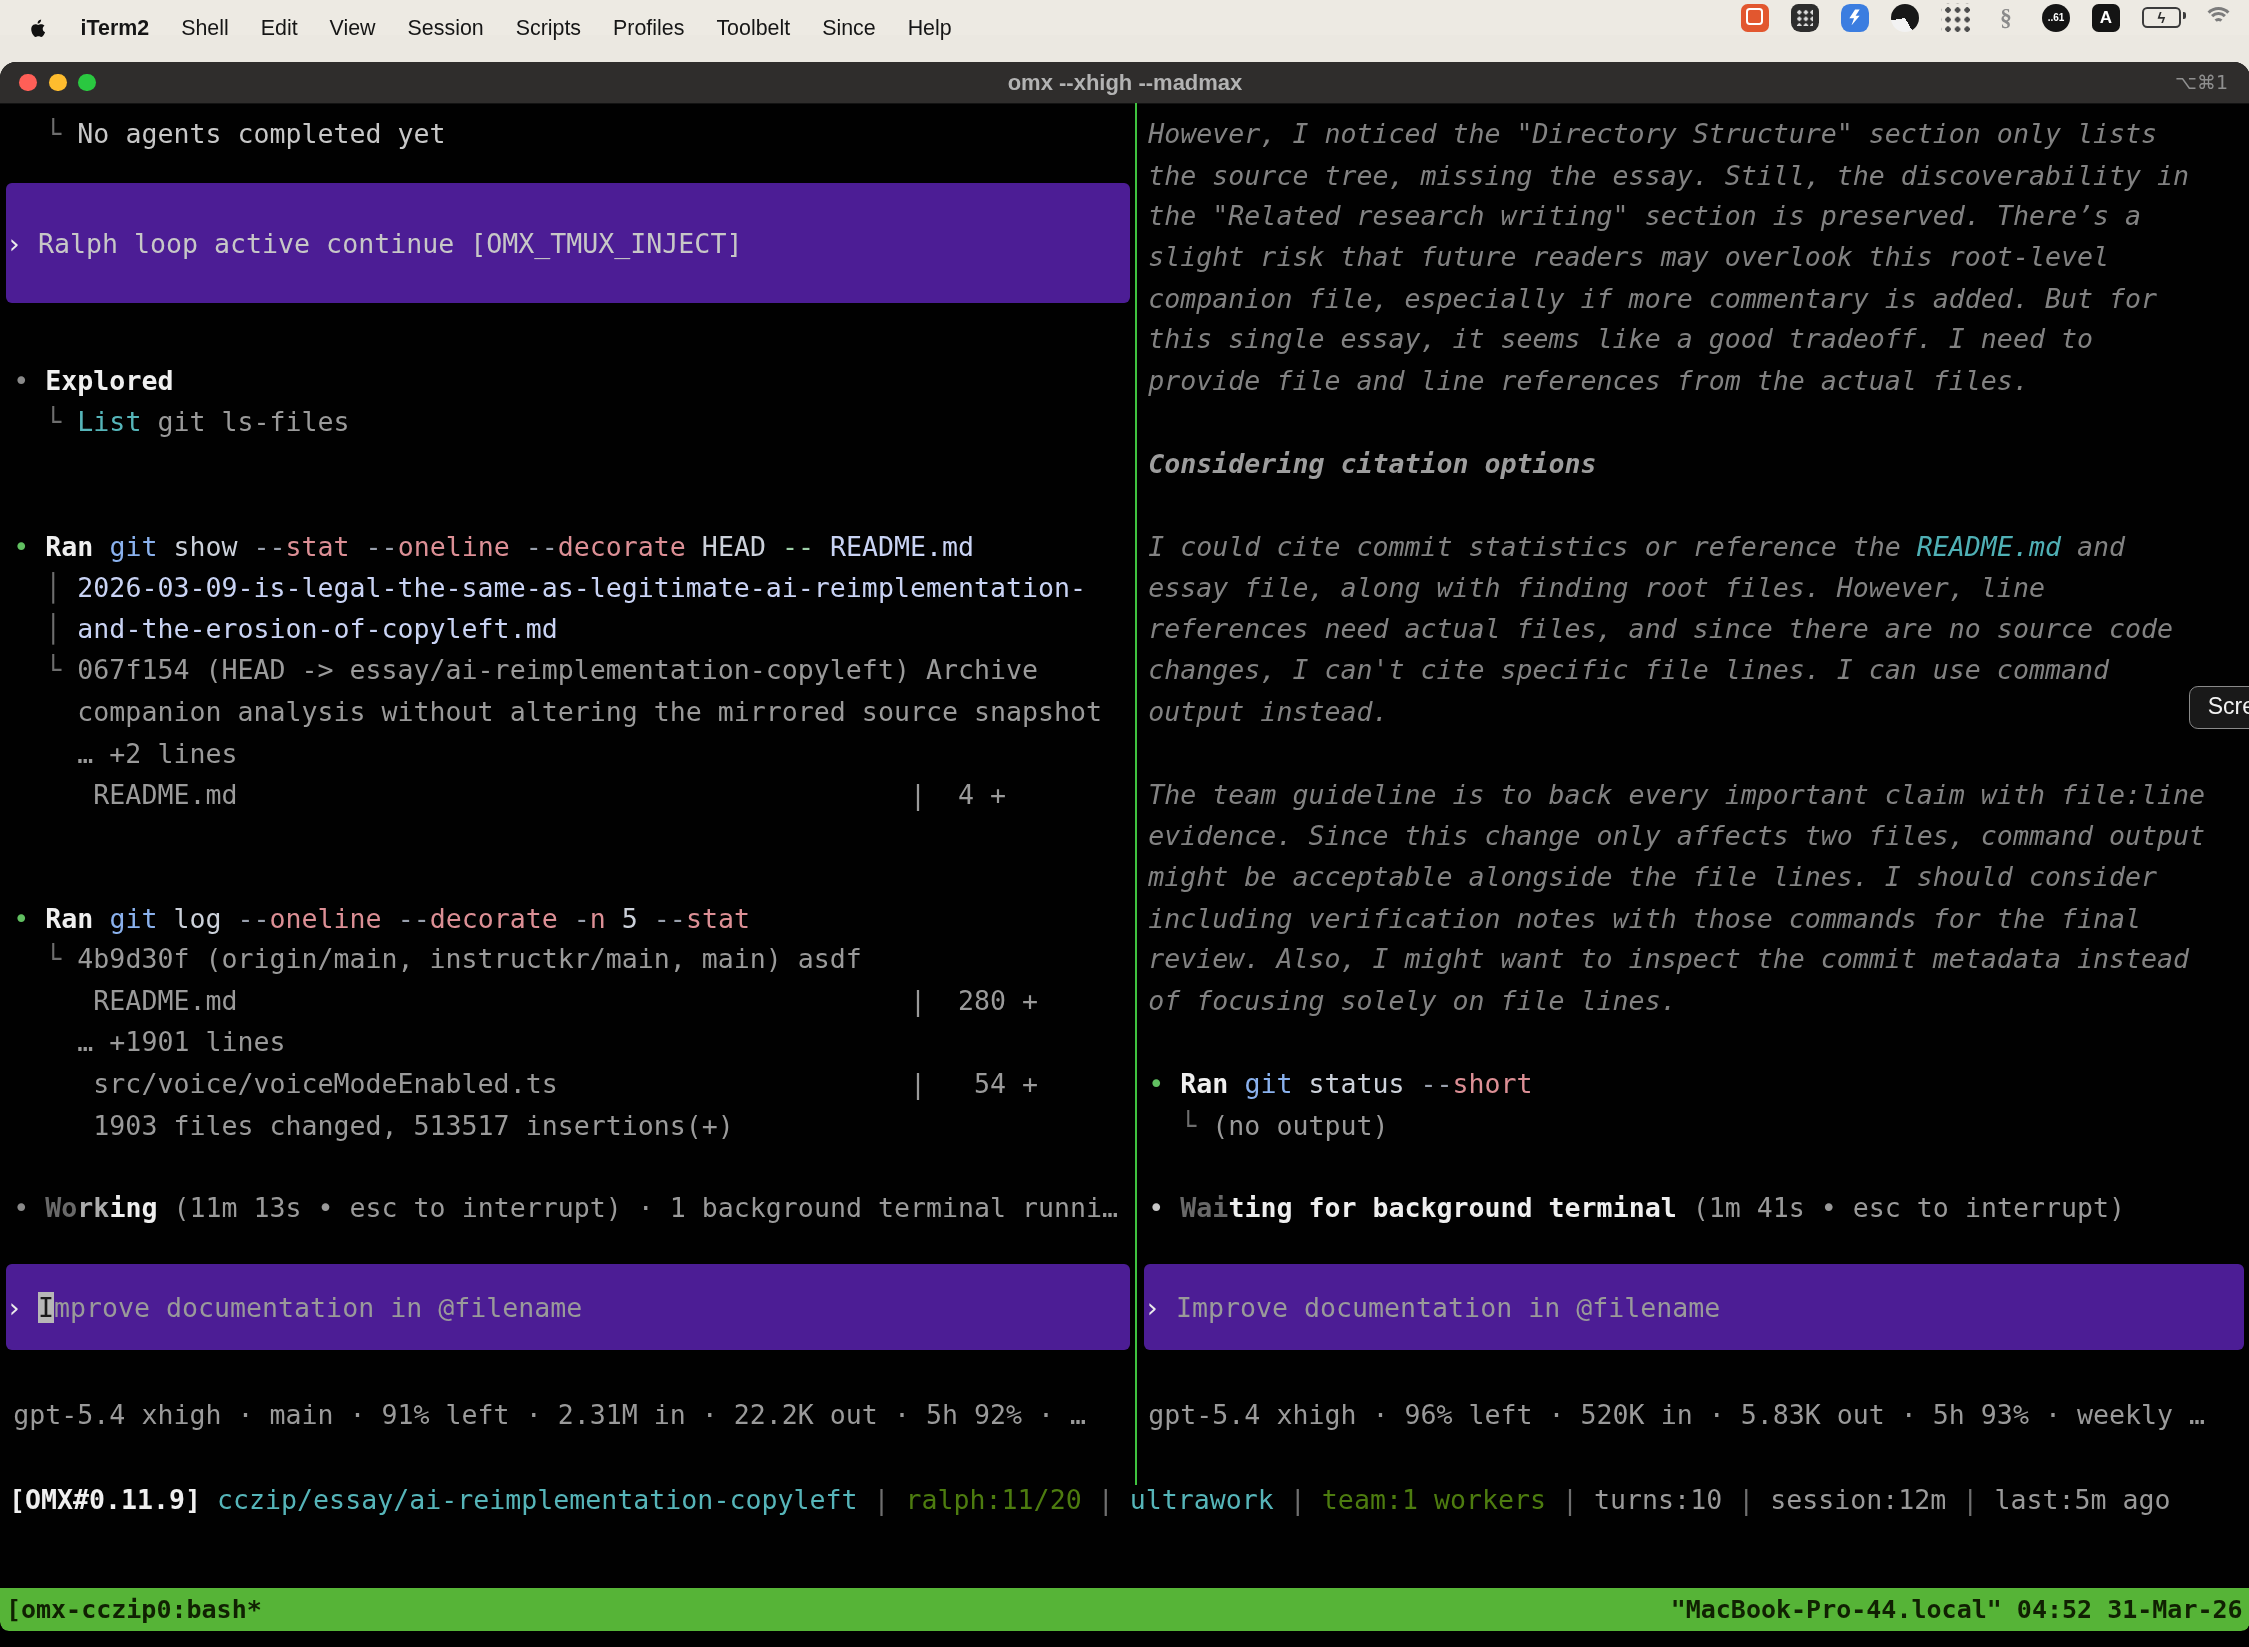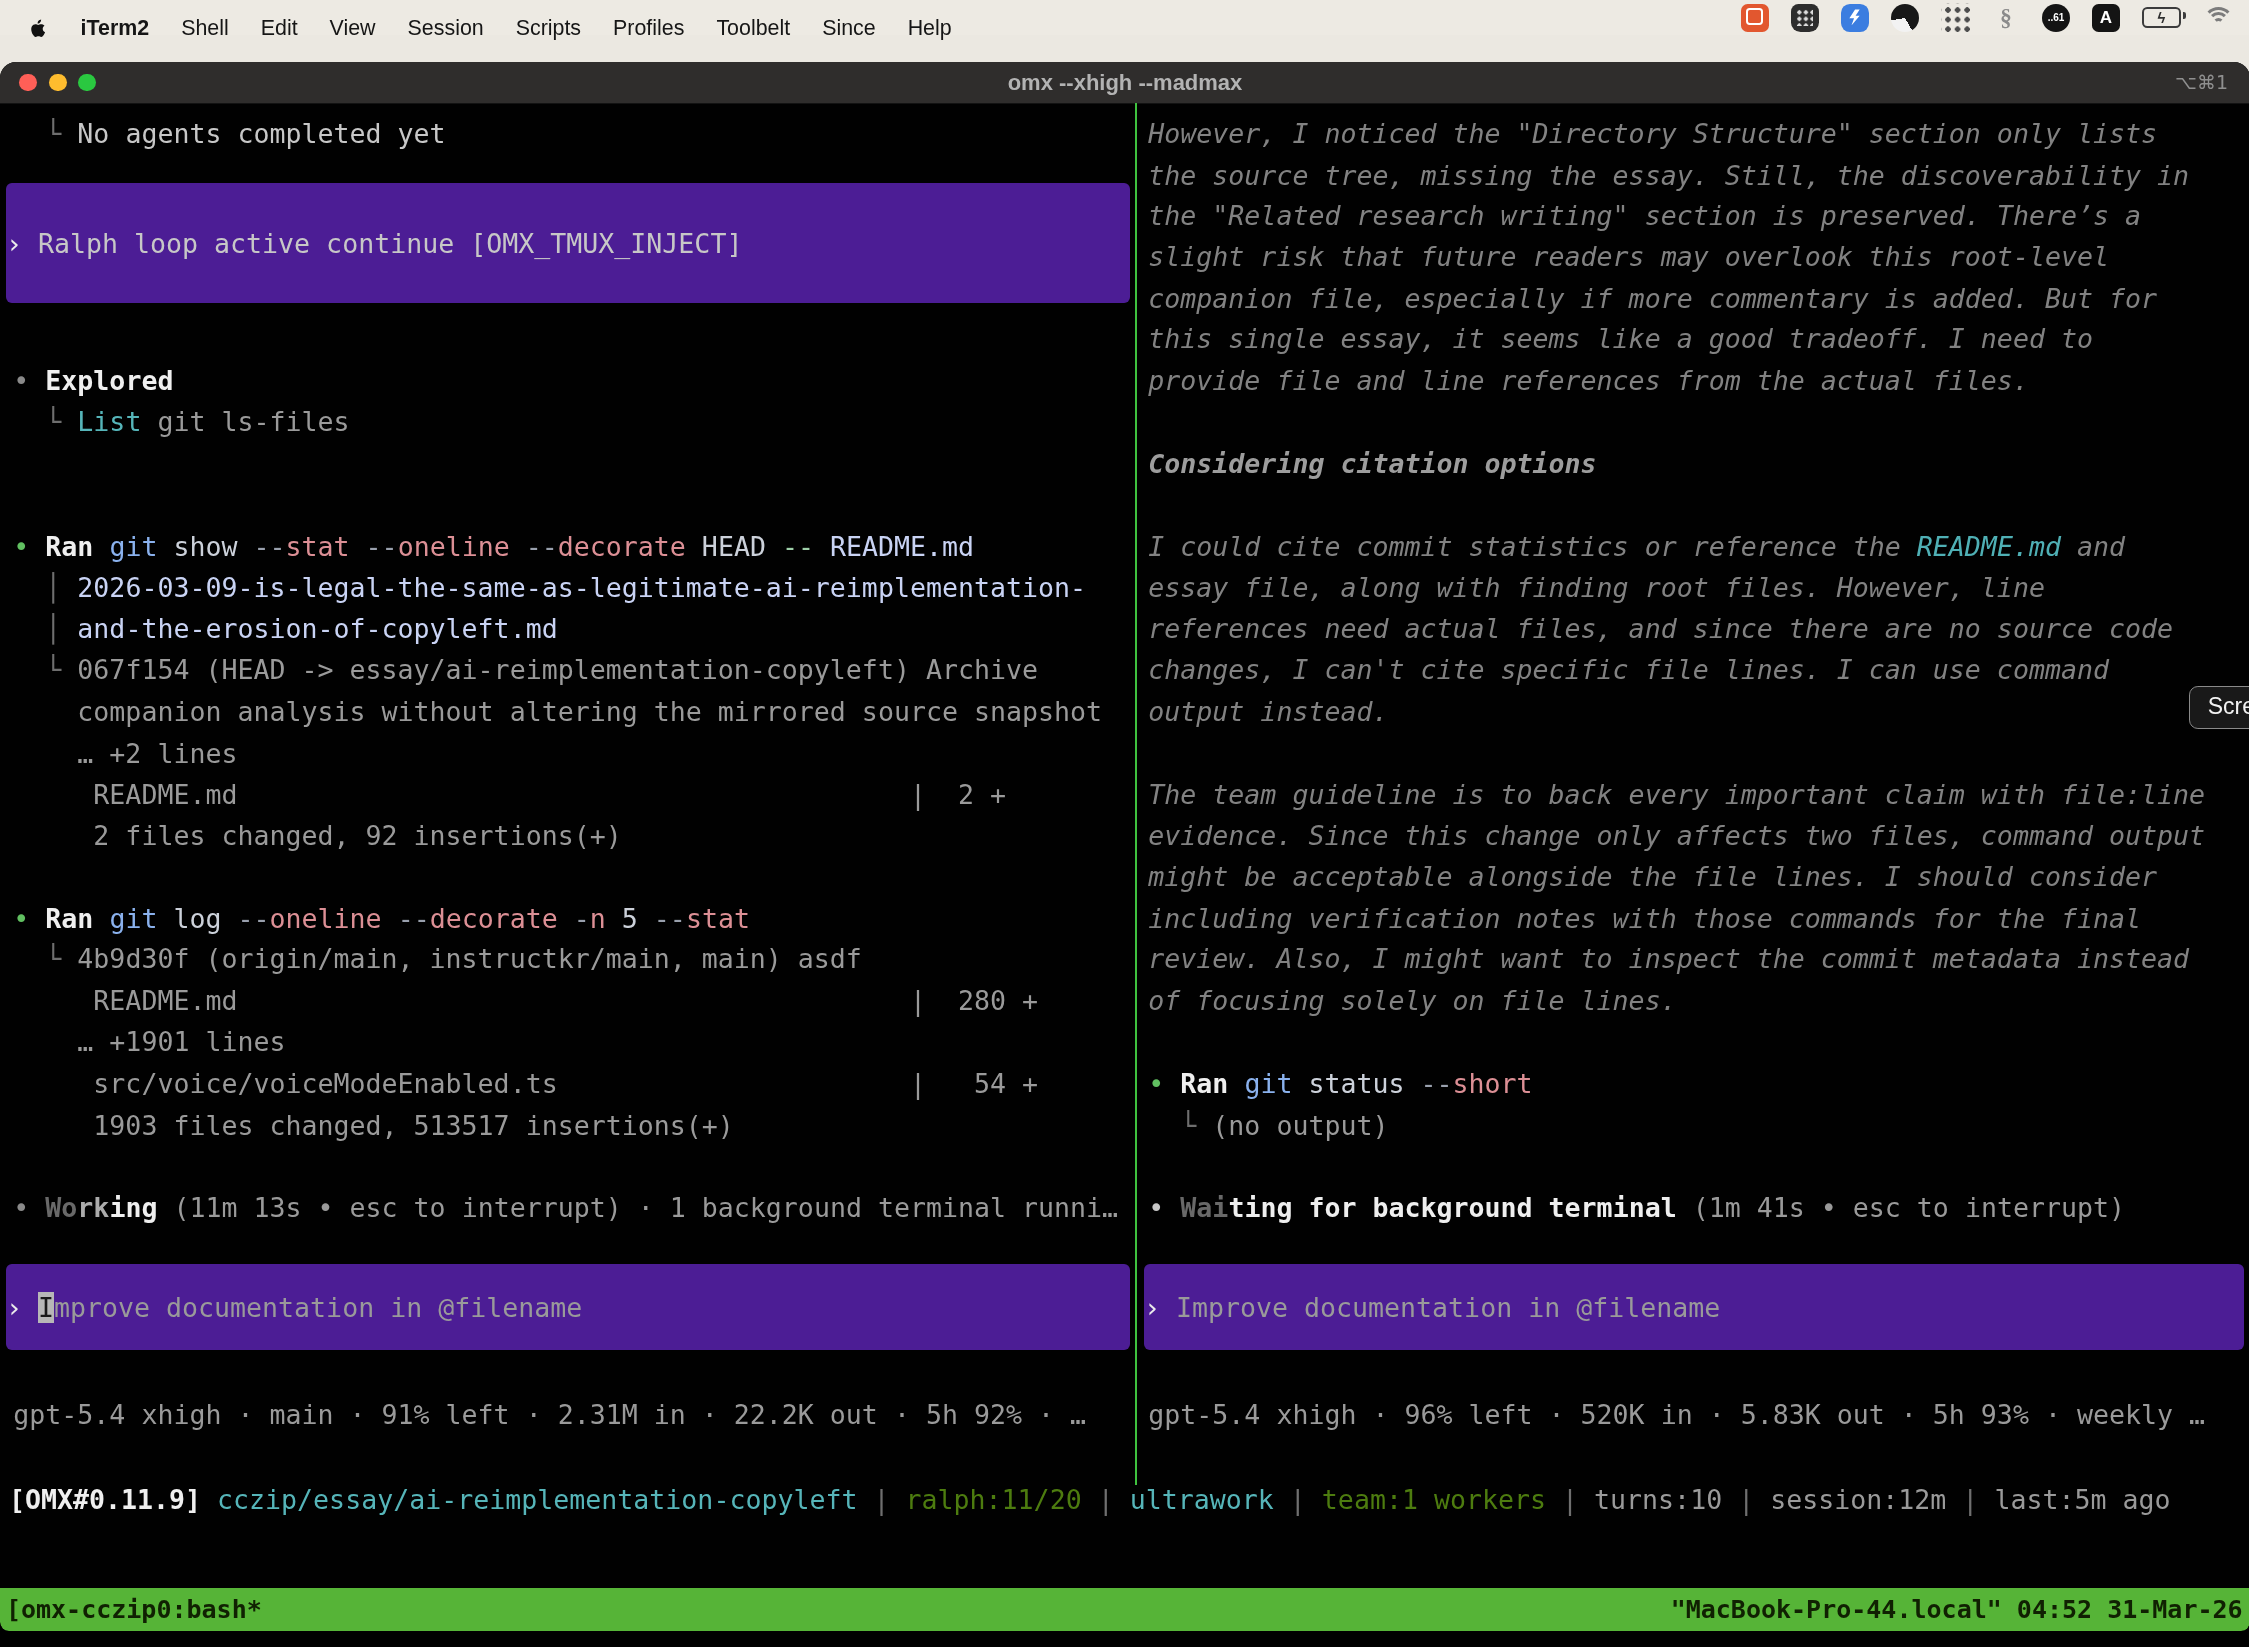--- a/index.html
+++ b/index.html
@@ -175,22 +175,21 @@
   <div id="left-pane">
       <div class="tline" style="top: 9.6px;"><span class="sg-dim">  └ </span><span class="sg-g2">No agents completed yet</span></div>
       <div class="tline" style="top: 257px;"><span class="sg-dgb">• </span><span class="sg-wb">Explored</span></div>
       <div class="tline" style="top: 298px;"><span class="sg-dim">  └ </span><span class="sg-teal">List</span><span class="sg-g"> git ls-files</span></div>
       <div class="tline" style="top: 423px;"><span class="sg-gb">• </span><span class="sg-wb">Ran</span><span class="sg-w"> </span><span class="sg-blue">git</span><span class="sg-w"> show </span><span class="sg-dsh">--</span><span class="sg-sal">stat</span><span class="sg-w"> </span><span class="sg-dsh">--</span><span class="sg-sal">oneline</span><span class="sg-w"> </span><span class="sg-dsh">--</span><span class="sg-sal">decorate</span><span class="sg-w"> HEAD </span><span class="sg-mint">--</span><span class="sg-w"> </span><span class="sg-lav">README.md</span></div>
       <div class="tline" style="top: 464px;"><span class="sg-dim">  │ </span><span class="sg-lav">2026-03-09-is-legal-the-same-as-legitimate-ai-reimplementation-</span></div>
       <div class="tline" style="top: 505px;"><span class="sg-dim">  │ </span><span class="sg-lav">and-the-erosion-of-copyleft.md</span></div>
       <div class="tline" style="top: 546px;"><span class="sg-dim">  └ </span><span class="sg-g">067f154 (HEAD -&gt; essay/ai-reimplementation-copyleft) Archive</span></div>
       <div class="tline" style="top: 588px;"><span class="sg-g">    companion analysis without altering the mirrored source snapshot</span></div>
       <div class="tline" style="top: 630px;"><span class="sg-g">    … +2 lines</span></div>
-      <div class="tline" style="top: 671px;"><span class="sg-g">     README.md                                          |  2 +</span></div>
-      <div class="tline" style="top: 712px;"><span class="sg-g">     2 files changed, 92 insertions(+)</span></div>
+      <div class="tline" style="top: 671px;"><span class="sg-g">     README.md                                          |  4 +</span></div>
       <div class="tline" style="top: 795px;"><span class="sg-gb">• </span><span class="sg-wb">Ran</span><span class="sg-w"> </span><span class="sg-blue">git</span><span class="sg-w"> log </span><span class="sg-dsh">--</span><span class="sg-sal">oneline</span><span class="sg-w"> </span><span class="sg-dsh">--</span><span class="sg-sal">decorate</span><span class="sg-w"> </span><span class="sg-dsh">-</span><span class="sg-sal">n</span><span class="sg-w"> 5 </span><span class="sg-dsh">--</span><span class="sg-sal">stat</span></div>
       <div class="tline" style="top: 835px;"><span class="sg-dim">  └ </span><span class="sg-g">4b9d30f (origin/main, instructkr/main, main) asdf</span></div>
       <div class="tline" style="top: 877px;"><span class="sg-g">     README.md                                          |  280 +</span></div>
       <div class="tline" style="top: 918px;"><span class="sg-g">    … +1901 lines</span></div>
       <div class="tline" style="top: 960px;"><span class="sg-g">     src/voice/voiceModeEnabled.ts                      |   54 +</span></div>
       <div class="tline" style="top: 1002px;"><span class="sg-g">     1903 files changed, 513517 insertions(+)</span></div>
       <div class="tline" style="top: 1084px;"><span class="sg-dgb">• </span><span class="sg-s1">Wo</span><span class="sg-s2">rk</span><span class="sg-wb">ing</span><span class="sg-g"> (11m 13s • esc to interrupt) · 1 background terminal runni…</span></div>
       <div class="tline" style="top: 1291px;"><span class="sg-g">gpt-5.4 xhigh · main · 91% left · 2.31M in · 22.2K out · 5h 92% · …</span></div>
       <div class="tbox" style="top: 80px; height: 120px;">
         <div class="tline"><span class="sg-pr">› </span><span class="sg-g2">Ralph loop active continue [OMX_TMUX_INJECT]</span></div>

